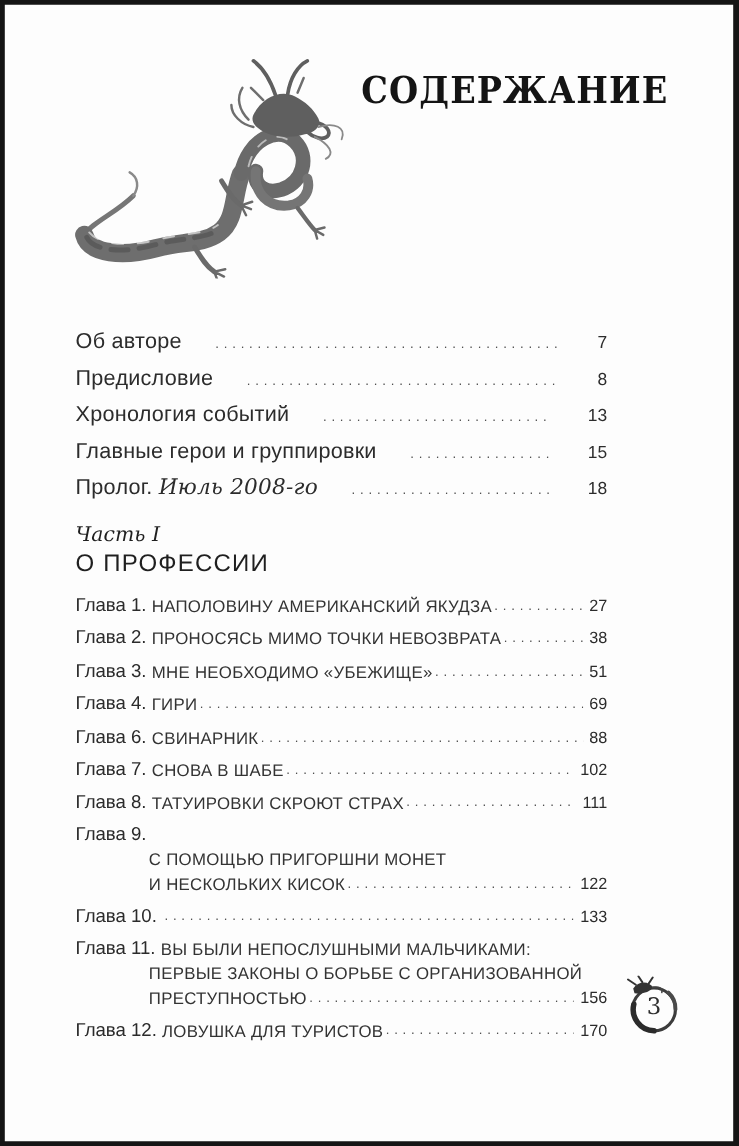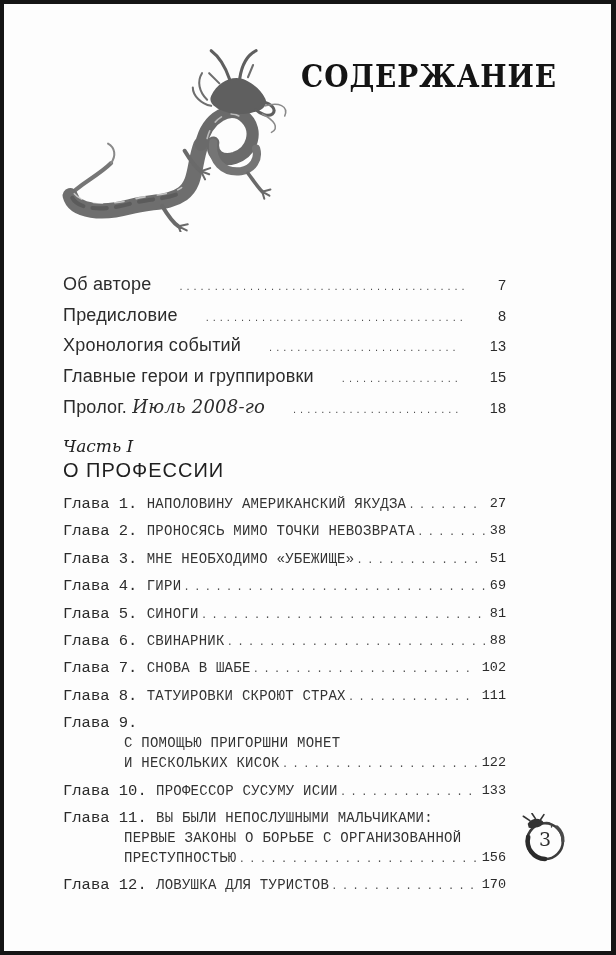--- a/index.html
+++ b/index.html
@@ -40,21 +40,21 @@
   .fm-label{font-size:18px;letter-spacing:.2px;white-space:nowrap;color:#2c2c2c;}
   .fm-italic{font-family:"DejaVu Serif", serif;font-style:italic;font-size:18px;}
   .fm-page{font-size:14.5px;padding-left:3px;color:#2c2c2c;}
   
   .part-heading{position:absolute;left:63px;top:436px;width:443px;text-align:left;}
   .part-label{font-family:"DejaVu Serif", serif;font-style:italic;font-size:17px;color:#1f1f1f;margin:0;}
   .part-title{font-size:20px;letter-spacing:1px;color:#1f1f1f;margin-top:3px;}
   
   .chapters{position:absolute;left:63px;top:494px;width:443px;}
   .ch-entry{margin-bottom:6.4px;}
-  .ch-line{display:flex;align-items:flex-start;line-height:20px;color:#333;font-family:Liberation Mono, monospace;}
+  .ch-line{display:flex;align-items:flex-end;line-height:20px;color:#333;}
   .ch-line.cont{padding-left:61px;}
   .ch-prefix{font-size:15.5px;white-space:pre;color:#2b2b2b;}
   .ch-title{font-size:14px;letter-spacing:.25px;white-space:nowrap;}
   .ch-page{font-size:13.5px;padding-left:3px;color:#2b2b2b;}
   
   .leader{
     flex:1;min-width:10px;overflow:hidden;white-space:nowrap;
     margin:0 2px;color:#4f4f4f;
   }
   .leader::after{
@@ -167,28 +167,20 @@
     <div class="ch-entry">
       <div class="ch-line">
         <span class="ch-prefix">Глава 4.&nbsp;</span>
         <span class="ch-title">ГИРИ</span>
         <span class="leader"></span>
         <span class="ch-page">69</span>
       </div>
     </div>
     <div class="ch-entry">
       <div class="ch-line">
-        <span class="ch-prefix">Глава 5.&nbsp;</span>
-        <span class="ch-title">СИНОГИ</span>
-        <span class="leader"></span>
-        <span class="ch-page">81</span>
-      </div>
-    </div>
-    <div class="ch-entry">
-      <div class="ch-line">
         <span class="ch-prefix">Глава 6.&nbsp;</span>
         <span class="ch-title">СВИНАРНИК</span>
         <span class="leader"></span>
         <span class="ch-page">88</span>
       </div>
     </div>
     <div class="ch-entry">
       <div class="ch-line">
         <span class="ch-prefix">Глава 7.&nbsp;</span>
         <span class="ch-title">СНОВА В ШАБЕ</span>
@@ -213,21 +205,20 @@
       </div>
       <div class="ch-line cont">
         <span class="ch-title">И НЕСКОЛЬКИХ КИСОК</span>
         <span class="leader"></span>
         <span class="ch-page">122</span>
       </div>
     </div>
     <div class="ch-entry">
       <div class="ch-line">
         <span class="ch-prefix">Глава 10.&nbsp;</span>
-        <span class="ch-title">ПРОФЕССОР СУСУМУ ИСИИ</span>
         <span class="leader"></span>
         <span class="ch-page">133</span>
       </div>
     </div>
     <div class="ch-entry">
       <div class="ch-line">
         <span class="ch-prefix">Глава 11.&nbsp;</span>
         <span class="ch-title">ВЫ БЫЛИ НЕПОСЛУШНЫМИ МАЛЬЧИКАМИ:</span>
       </div>
       <div class="ch-line cont">

